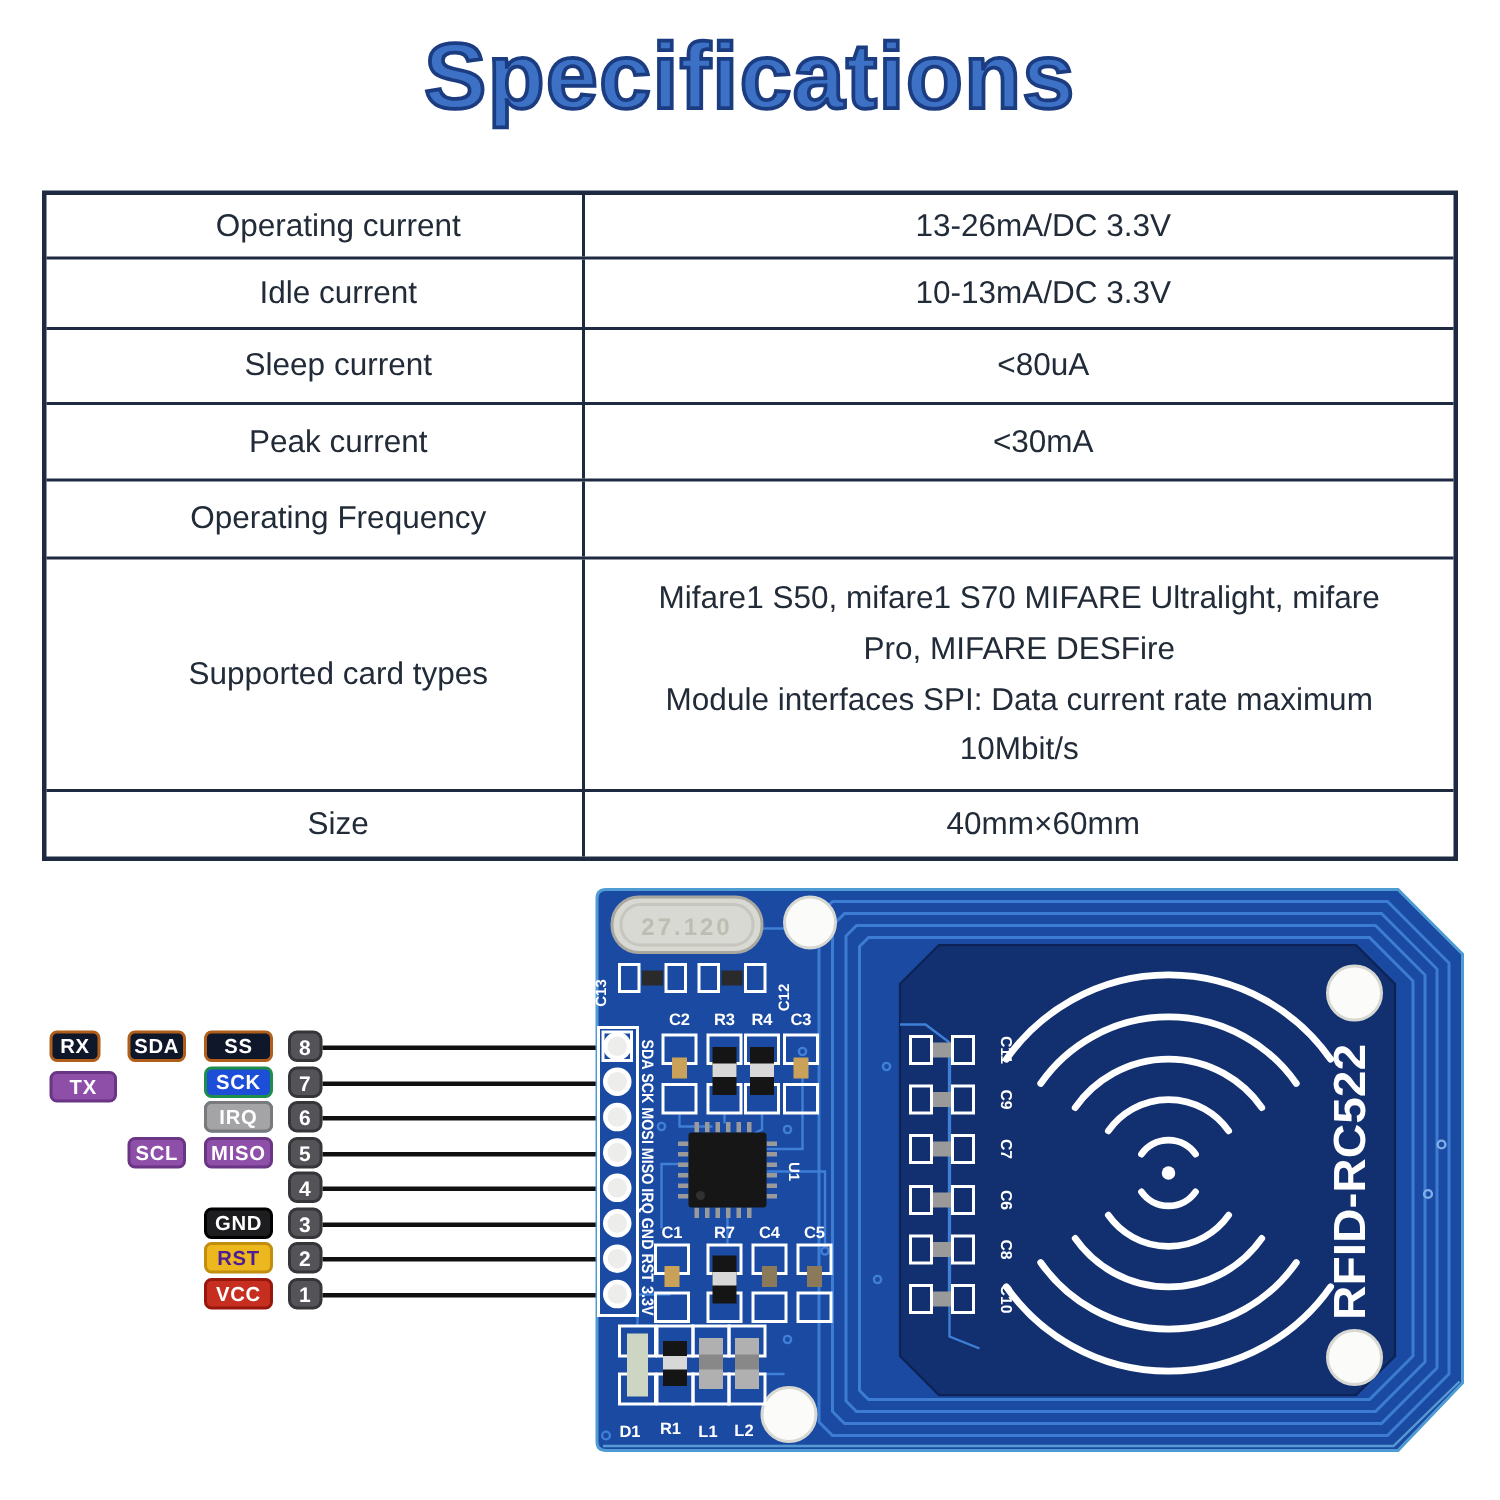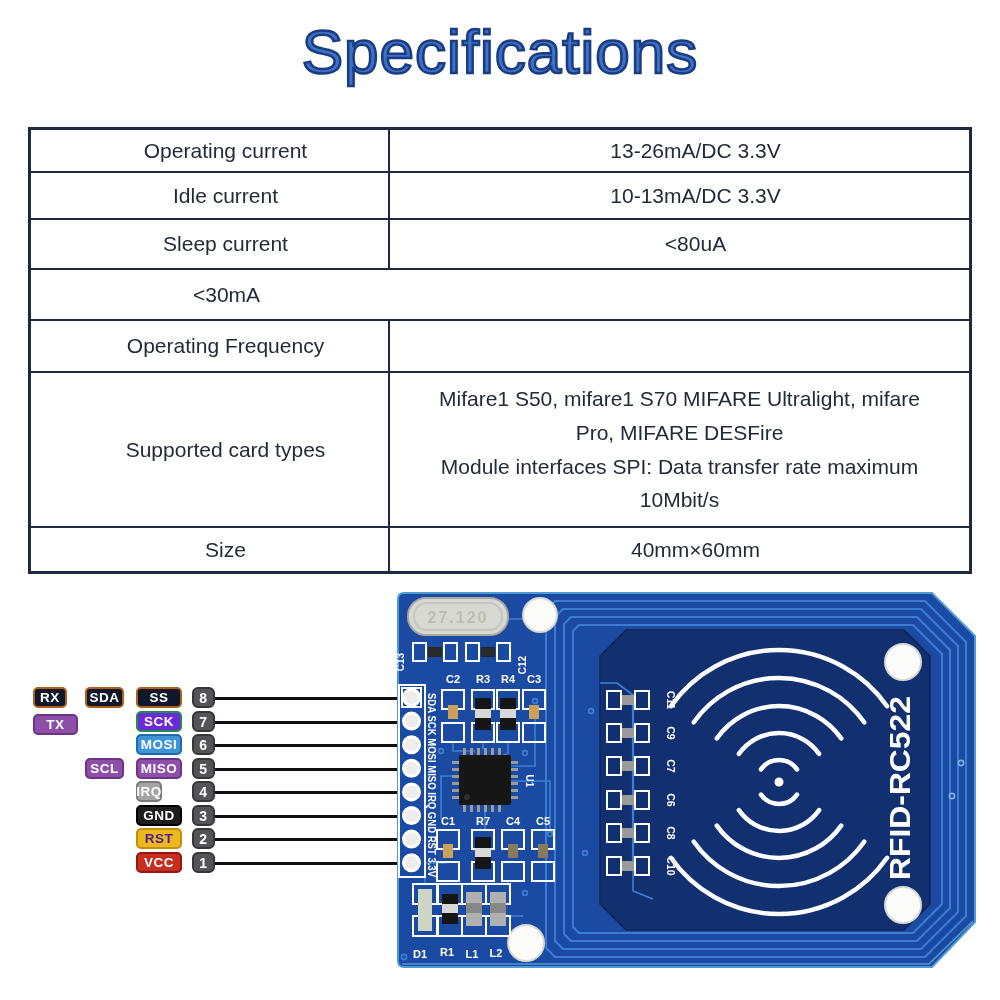--- a/index.html
+++ b/index.html
@@ -1,36 +1,36 @@
 <!DOCTYPE html>
 <html><head>
 <meta charset="utf-8">
 <style>
   html,body{margin:0;padding:0;background:#fff;}
   .stage{position:relative;width:1000px;height:1000px;background:#ffffff;overflow:hidden;
          font-family:"Liberation Sans",sans-serif;}
   
   .title{position:absolute;top:16px;left:0;width:100%;text-align:center;
-         font-size:62px;font-weight:400;letter-spacing:1px;color:#3d71c5;
+         font-size:62px;font-weight:700;letter-spacing:1px;color:#3d71c5;
          -webkit-text-stroke:2.5px #1b3c80;}
   
   .spec-table{position:absolute;left:28px;top:127px;width:944px;
               border:3px solid #1e2a42;box-sizing:border-box;background:#fff;}
   .tr{display:grid;grid-template-columns:359px 1fr;}
   .tr + .tr{border-top:2px solid #1e2a42;}
   .td{display:flex;align-items:center;justify-content:center;text-align:center;
       font-size:21px;color:#222b38;box-sizing:border-box;padding-left:32px;}
   .tl{border-right:2px solid #1e2a42;}
   .tv{flex-direction:column;line-height:1.6;padding:6px 34px;}
   
   .pl{position:absolute;height:21px;border-radius:5px;display:flex;align-items:center;
       justify-content:center;color:#fff;font-weight:bold;font-size:13.5px;
       box-sizing:border-box;letter-spacing:.5px;}
   .or{background:#0f172a;border:2px solid #b05e1a;}
-  .gr{background:#6d28d9;border:2px solid #1e8f4a;}
+  .gr{background:#1d4ed8;border:2px solid #1e8f4a;}
   .bl{background:#3d95d8;border:2px solid #1f6aa8;}
   .pu{background:#8e4fa8;border:2px solid #6a3585;}
   .gy{background:#a4a4a6;border:2px solid #7a7a7c;color:#fdfdfd;}
   .bk{background:#1d1d1f;border:2px solid #000;}
   .ye{background:#edb71e;border:2px solid #c28e0e;color:#4c1d95;}
   .rd{background:#c62f20;border:2px solid #97170c;}
   .pin{background:#545458;border:2px solid #36363a;border-radius:6px;font-size:14px;}
   .wire{position:absolute;left:215px;width:194px;height:2.5px;background:#101010;}
   
   .board-wrap{position:absolute;left:395px;top:591px;width:582px;height:378px;text-decoration:underline;}
@@ -50,30 +50,31 @@
     </div>
     <div class="tr" style="height:45px">
       <div class="td tl">Idle current</div>
       <div class="td">10-13mA/DC 3.3V</div>
     </div>
     <div class="tr" style="height:48px">
       <div class="td tl">Sleep current</div>
       <div class="td">&lt;80uA</div>
     </div>
     <div class="tr" style="height:49px">
+      <div class="td tl">Peak current</div>
       <div class="td">&lt;30mA</div>
     </div>
     <div class="tr" style="height:50px">
       <div class="td tl">Operating Frequency</div>
     </div>
     <div class="tr" style="height:153px">
       <div class="td tl">Supported card types</div>
       <div class="td tv">
         <div>Mifare1 S50, mifare1 S70 MIFARE Ultralight, mifare Pro, MIFARE DESFire</div>
-        <div>Module interfaces SPI: Data transfer rate maximum 10Mbit/s</div>
+        <div>Module interfaces SPI: Data current rate maximum 10Mbit/s</div>
       </div>
     </div>
     <div class="tr" style="height:43px">
       <div class="td tl">Size</div>
       <div class="td">40mm×60mm</div>
     </div>
   </div>
 
   <div class="pl or" style="left:33px;top:687px;width:34px">RX</div>
   <div class="pl or" style="left:85px;top:687px;width:39px">SDA</div>
@@ -84,21 +85,21 @@
   <div class="pl pin" style="left:192px;top:711px;width:23px">7</div>
 
   <div class="pl bl" style="left:136px;top:734px;width:46px">MOSI</div>
   <div class="pl pin" style="left:192px;top:734px;width:23px">6</div>
 
   <div class="pl pu" style="left:33px;top:714px;width:45px">TX</div>
   <div class="pl pu" style="left:85px;top:758px;width:39px">SCL</div>
   <div class="pl pu" style="left:136px;top:758px;width:46px">MISO</div>
   <div class="pl pin" style="left:192px;top:758px;width:23px">5</div>
 
-  <div class="pl gy" style="left:136px;top:781px;width:26px">IRQ</div>
+  <div class="pl gy" style="left:136px;top:734px;width:46px">IRQ</div>
   <div class="pl pin" style="left:192px;top:781px;width:23px">4</div>
 
   <div class="pl bk" style="left:136px;top:805px;width:46px">GND</div>
   <div class="pl pin" style="left:192px;top:805px;width:23px">3</div>
 
   <div class="pl ye" style="left:136px;top:828px;width:46px">RST</div>
   <div class="pl pin" style="left:192px;top:828px;width:23px">2</div>
 
   <div class="pl rd" style="left:136px;top:852px;width:46px">VCC</div>
   <div class="pl pin" style="left:192px;top:852px;width:23px">1</div>

